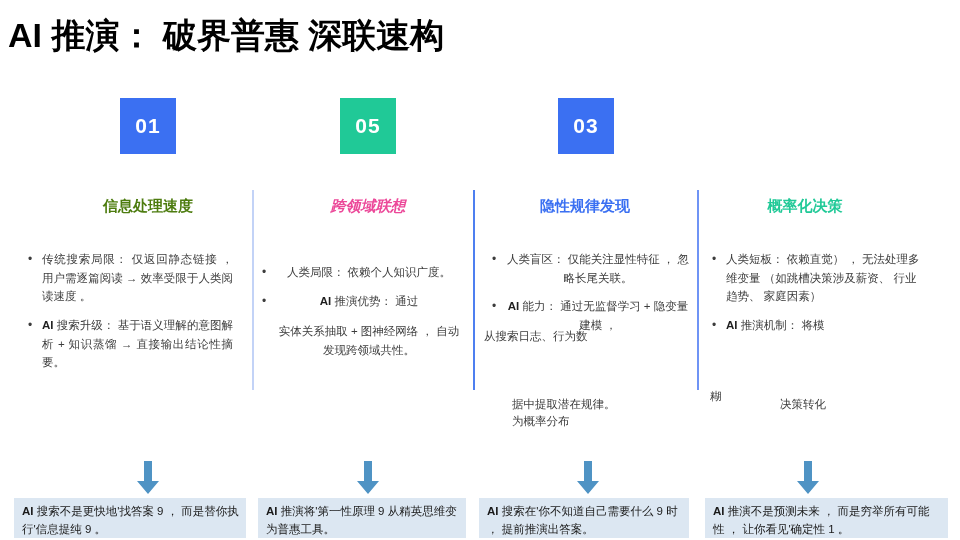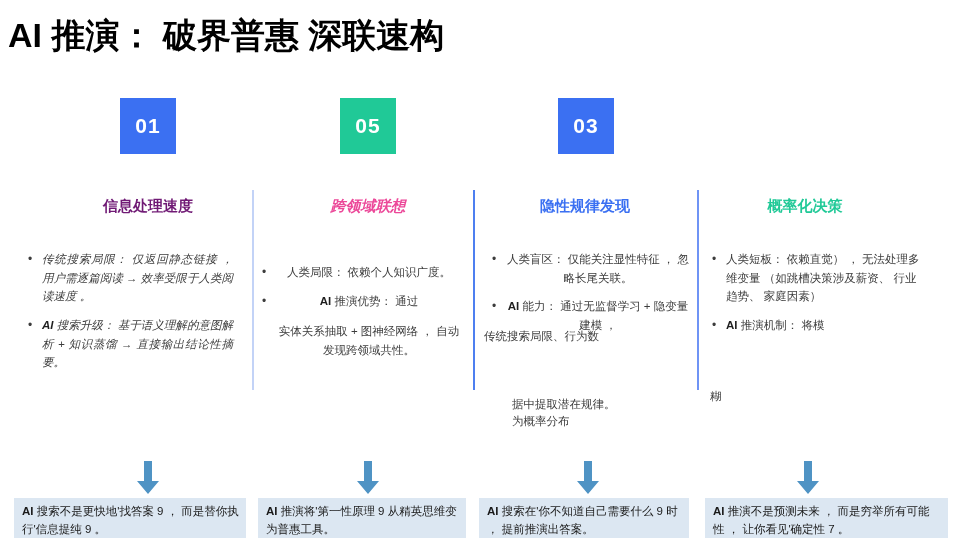--- a/index.html
+++ b/index.html
@@ -79,21 +79,21 @@
   .bullet-dot {
     flex: 0 0 14px;
     text-align: left;
     font-size: 12px;
     color: #3c3c3c;
     line-height: 1.62;
   }
   .bullet-text { flex: 1 1 auto; }
   .bullet-text b { font-weight: bold; color: #1f1f1f; }
 
-  .c0 .bullet-text { text-align: justify; font-style: italic; }
+  .c0 .bullet-text { text-align: justify; }
   .c1 .bullet-text { text-align: center; }
   .c2 .bullet-text { text-align: center; }
   .c3 .bullet-text { text-align: left; }
 
   
   .overflow-frag {
     position: absolute;
     font-size: 11.5px;
     color: #3c3c3c;
     line-height: 1.5;
@@ -138,21 +138,21 @@
   <div class="badge" id="badge-0" style="background: rgb(59, 112, 242);">
     <span>01</span>
   </div>
   <div class="badge" id="badge-1" style="background: rgb(32, 201, 151);">
     <span>05</span>
   </div>
   <div class="badge" id="badge-2" style="background: rgb(59, 112, 242); text-align: center;">
     <span>03</span>
   </div>
 
-  <div class="col-head" id="head-0" style="color: #701a75;">信息处理速度</div>
+  <div class="col-head" id="head-0" style="color: #4d7c0f;">信息处理速度</div>
   <div class="col-head" id="head-1" style="color: #ec4899; font-style: italic;">跨领域联想</div>
   <div class="col-head" id="head-3" style="color: rgb(32, 201, 151);">概率化决策</div>
   <div class="col-head" id="head-2" style="color: rgb(59, 112, 242);">隐性规律发现</div>
 
   <div class="divider" id="div-0"></div>
   <div class="divider" id="div-1"></div>
   <div class="divider" id="div-2"></div>
 
   <div class="col-body c0" id="body-0">
     <div class="bullet-row">
@@ -183,35 +183,36 @@
   <div class="col-body c2" id="body-2">
     <div class="bullet-row">
       <span class="bullet-dot">•</span>
       <span class="bullet-text"><b></b><span>人类盲区： 仅能关注显性特征 ， 忽略长尾关联。</span></span>
     </div>
     <div class="bullet-row">
       <span class="bullet-dot">•</span>
       <span class="bullet-text"><b>AI</b><span> 能力： 通过无监督学习 + 隐变量建模 ，</span></span>
     </div>
   </div>
-  <div class="overflow-frag" id="of-2a">传统搜索局限、行为数</div>
+  <div class="overflow-frag" id="of-2a">从搜索日志、行为数</div>
   <div class="overflow-frag" id="of-2b">据中提取潜在规律。
 为概率分布</div>
 
   <div class="col-body c3" id="body-3">
     <div class="bullet-row">
       <span class="bullet-dot">•</span>
       <span class="bullet-text"><b></b><span>人类短板： 依赖直觉） ， 无法处理多维变量 （如跳槽决策涉及薪资、 行业趋势、 家庭因素）</span></span>
     </div>
     <div class="bullet-row">
       <span class="bullet-dot">•</span>
       <span class="bullet-text"><b>AI</b><span> 推演机制： 将模</span></span>
     </div>
   </div>
   <div class="overflow-frag" id="of-3a">糊</div>
+  <div class="overflow-frag" id="of-3b">决策转化</div>
 
   <svg class="arrow" id="arrow-0" viewBox="0 0 26 34">
     <polygon points="9,0 17,0 17,20 24,20 13,33 2,20 9,20" fill="#4F93C4"></polygon>
   </svg>
   <svg class="arrow" id="arrow-1" viewBox="0 0 26 34">
     <polygon points="9,0 17,0 17,20 24,20 13,33 2,20 9,20" fill="#4F93C4"></polygon>
   </svg>
   <svg class="arrow" id="arrow-2" viewBox="0 0 26 34">
     <polygon points="9,0 17,0 17,20 24,20 13,33 2,20 9,20" fill="#4F93C4"></polygon>
   </svg>
@@ -222,16 +223,16 @@
   <div class="callout" id="call-0">
     <b>AI</b><span> 搜索不是更快地'找答案 9 ， 而是替你执行'信息提纯 9 。</span>
   </div>
   <div class="callout" id="call-1">
     <b>AI</b><span> 推演将'第一性原理 9 从精英思维变为普惠工具。</span>
   </div>
   <div class="callout" id="call-2">
     <b>AI</b><span> 搜索在'你不知道自己需要什么 9 时 ， 提前推演出答案。</span>
   </div>
   <div class="callout" id="call-3">
-    <b>AI</b><span> 推演不是预测未来 ， 而是穷举所有可能性 ， 让你看见'确定性 7 。</span>
+    <b>AI</b><span> 推演不是预测未来 ， 而是穷举所有可能性 ， 让你看见'确定性 1 。</span>
   </div>
 
 </div>
 
 </body></html>

